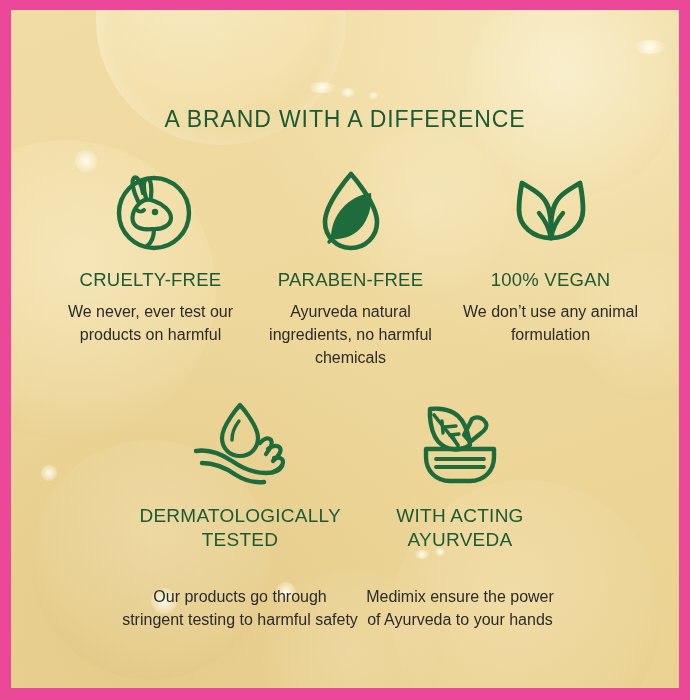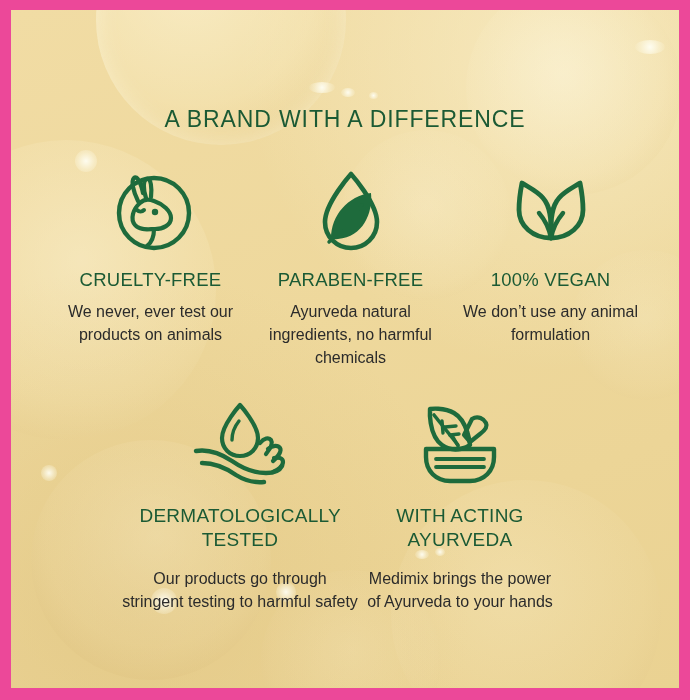--- a/index.html
+++ b/index.html
@@ -132,21 +132,21 @@
     margin-top: 12px;
   }
   .row-bottom .f-title { font-size: 19px; margin-top: 14px; }
 
   .f-desc {
     color: #2b2b2b;
     font-size: 16px;
     line-height: 1.46;
     margin-top: 8px;
   }
-  .row-bottom .f-desc { margin-top: 14px; }
+  .row-bottom .f-desc { margin-top: 32px; }
   .f-desc .ln { display: block; white-space: nowrap; }
 </style>
 </head>
 <body>
 
 <div class="poster">
   <div class="canvas">
 
     <div class="bubble b1"></div>
     <div class="bubble b2"></div>
@@ -182,21 +182,21 @@
               <path d="M33 36 C26 42 23 52 28 58 C33 64 42 62 48 62
                        C56 62 64 58 64 51 C64 44 56 37 47 34 C42 32 37 32 33 36 Z" stroke="#1e6b3c" stroke-width="4.2" stroke-linejoin="round" fill="none"></path>
               <circle cx="48" cy="45" r="3.2" fill="#1e6b3c"></circle>
               <path d="M47 62 C47 70 44 76 40 79" stroke="#1e6b3c" stroke-width="4.2" stroke-linecap="round" fill="none"></path>
               <path d="M30 43 C32 45 35 45 37 43" stroke="#1e6b3c" stroke-width="4" stroke-linecap="round" fill="none"></path>
             </svg>
           </div>
           <div class="f-title">CRUELTY-FREE</div>
           <div class="f-desc">
             <span class="ln">We never, ever test our</span>
-            <span class="ln">products on animals</span>
+            <span class="ln">products on harmful</span>
           </div>
         </div>
 
         <div class="feature">
           <div class="icon-wrap">
             <svg width="74" height="88" viewBox="0 0 74 88" fill="none">
               <path d="M37 7 C37 7 63 36 63 55 C63 70 51 81 37 81
                        C23 81 11 70 11 55 C11 36 37 7 37 7 Z" stroke="#1e6b3c" stroke-width="4.6" fill="none" stroke-linejoin="round"></path>
               <path d="M17 72 C17 48 34 29 57 26 C59 46 49 70 24 72 C21 72.3 19 72.3 17 72 Z" fill="#1e6b3c"></path>
               <path d="M15 75 L48 38" stroke="#1e6b3c" stroke-width="3.4" stroke-linecap="round"></path>
@@ -270,21 +270,21 @@
                        C24 80 14 70 14 56 L14 48 Z" stroke="#1e6b3c" stroke-width="4.4" stroke-linejoin="round" fill="none"></path>
               <path d="M24 58 L72 58" stroke="#1e6b3c" stroke-width="3.8" stroke-linecap="round"></path>
               <path d="M24 66 L72 66" stroke="#1e6b3c" stroke-width="3.8" stroke-linecap="round"></path>
             </svg>
           </div>
           <div class="f-title">
             <span class="ln">WITH ACTING</span>
             <span class="ln">AYURVEDA</span>
           </div>
           <div class="f-desc">
-            <span class="ln">Medimix brings the power</span>
+            <span class="ln">Medimix ensure the power</span>
             <span class="ln">of Ayurveda to your hands</span>
           </div>
         </div>
       </div>
 
     </div>
   </div>
 </div>
 
 </body></html>

